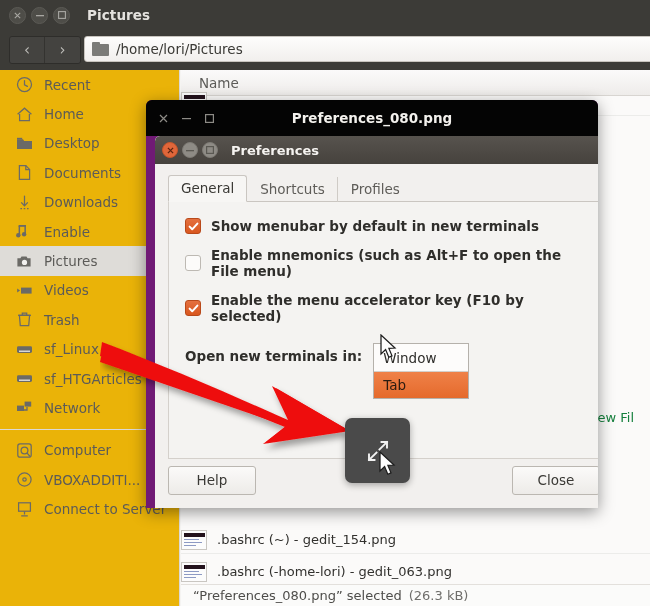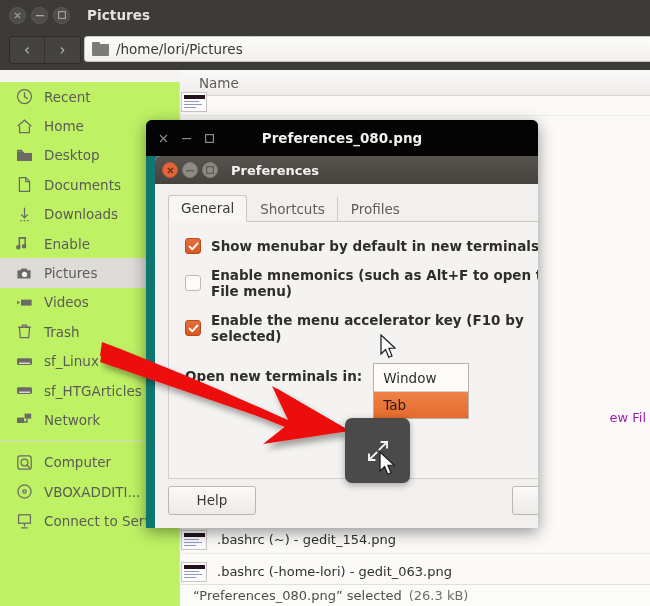--- a/index.html
+++ b/index.html
@@ -57,21 +57,21 @@
   }
   .folder-ic::after {
     content: ""; position: absolute; left: 0; top: 0px; width: 8px; height: 3px;
     background: #7b7b78; border-radius: 1px 1px 0 0;
   }
   .path-txt { font-size: 13.5px; color: #3a3935; }
 
   
   .sidebar {
     position: absolute; left: 0; top: 70px; width: 180px; bottom: 0;
-    background: #bef264; border-right: 1px solid #dcd9d5; margin-top: 12px;
+    background: #eab308; border-right: 1px solid #dcd9d5;
   }
   .side-item {
     height: 29.4px; display: flex; align-items: center; padding-left: 14px;
     font-size: 13.5px; color: #5c5b58; white-space: nowrap;
   }
   .side-item.sel { background: #dedcd8; }
   .side-ic {
     width: 20px; height: 18px; margin-right: 10px; flex: none;
     display: flex; align-items: center; justify-content: center;
     color: #6b6a66;
@@ -98,35 +98,35 @@
     width: 26px; height: 20px; flex: none; margin-right: 10px;
     background: #fcfcfc; border: 1px solid #c9c6c1; position: relative; overflow: hidden;
   }
   .thumb i { position: absolute; display: block; background: #3a2530; }
   .thumb i.bar { left: 2px; top: 2px; width: 21px; height: 4px; background: #23121c; }
   .thumb i.l1 { left: 2px; top: 8px; width: 15px; height: 1.5px; background: #8d9ac4; }
   .thumb i.l2 { left: 2px; top: 11px; width: 18px; height: 1.5px; background: #8d9ac4; }
   .thumb i.l3 { left: 2px; top: 14px; width: 12px; height: 1.5px; background: #8d9ac4; }
   .frow-name { white-space: nowrap; }
   .newfile-frag {
-    position: absolute; right: 4px; top: 340px;
-    font-size: 13px; color: #a21caf; white-space: nowrap; text-align: center;
+    position: absolute; right: 16px; top: 340px;
+    font-size: 13px; color: #15803d; white-space: nowrap; text-align: center;
   }
   .statusbar {
     position: absolute; left: 0; bottom: 0; right: 0; height: 22px;
     background: #fbfbfa; border-top: 1px solid #e3e0dc;
     display: flex; align-items: center; padding-left: 12px;
     font-size: 13px; color: #4e4d4a;
   }
   .statusbar .sz { color: #6f6e6b; margin-left: 7px; }
 
   
   .shot {
-    position: absolute; left: 146px; top: 120px; width: 392px; height: 408px;
-    background: #0f766e; border-radius: 6px 6px 0 0;
+    position: absolute; left: 146px; top: 100px; width: 452px; height: 408px;
+    background: #701a75; border-radius: 6px 6px 0 0;
     box-shadow: 0 4px 16px rgba(0,0,0,.42);
     overflow: hidden;
   }
   .shot-tb {
     height: 36px; background: #040404;
     display: flex; align-items: center; position: relative;
   }
   .shot-ctl { display: flex; gap: 12px; margin-left: 12px; color: #8d8b86; font-size: 11px; }
   .shot-ctl span { width: 11px; height: 11px; display: flex; align-items: center; justify-content: center; }
   .shot-title {

